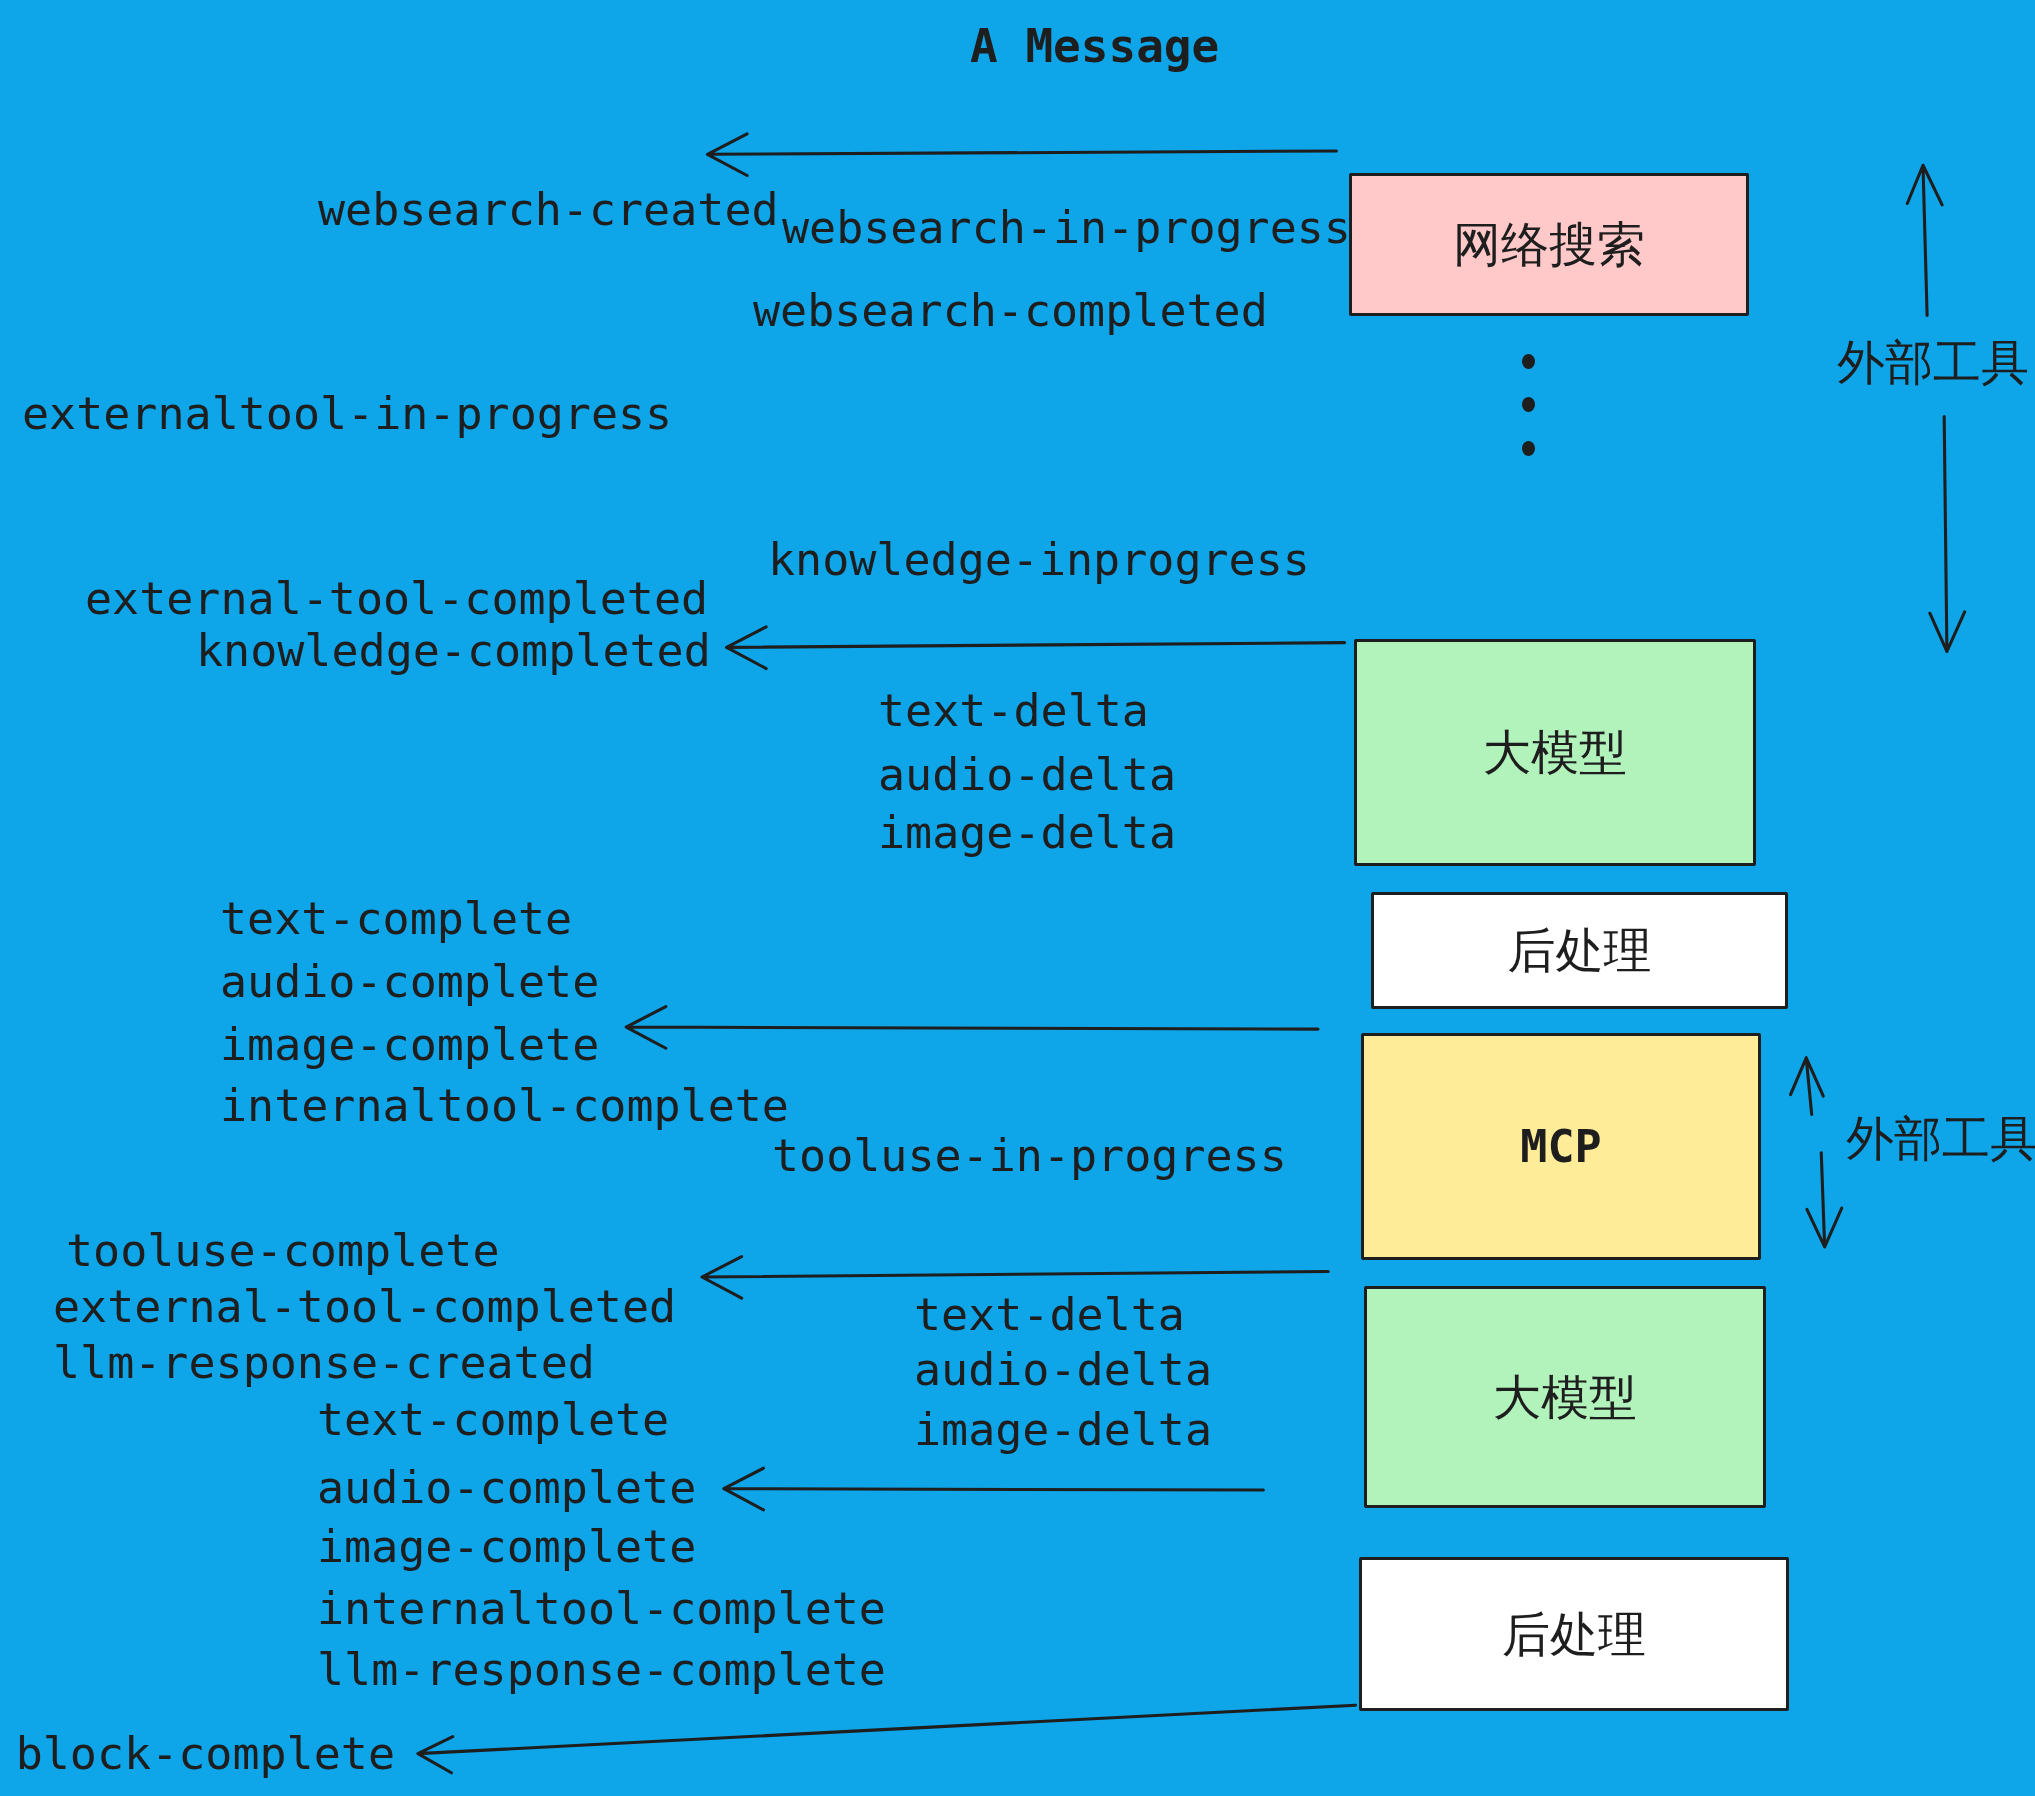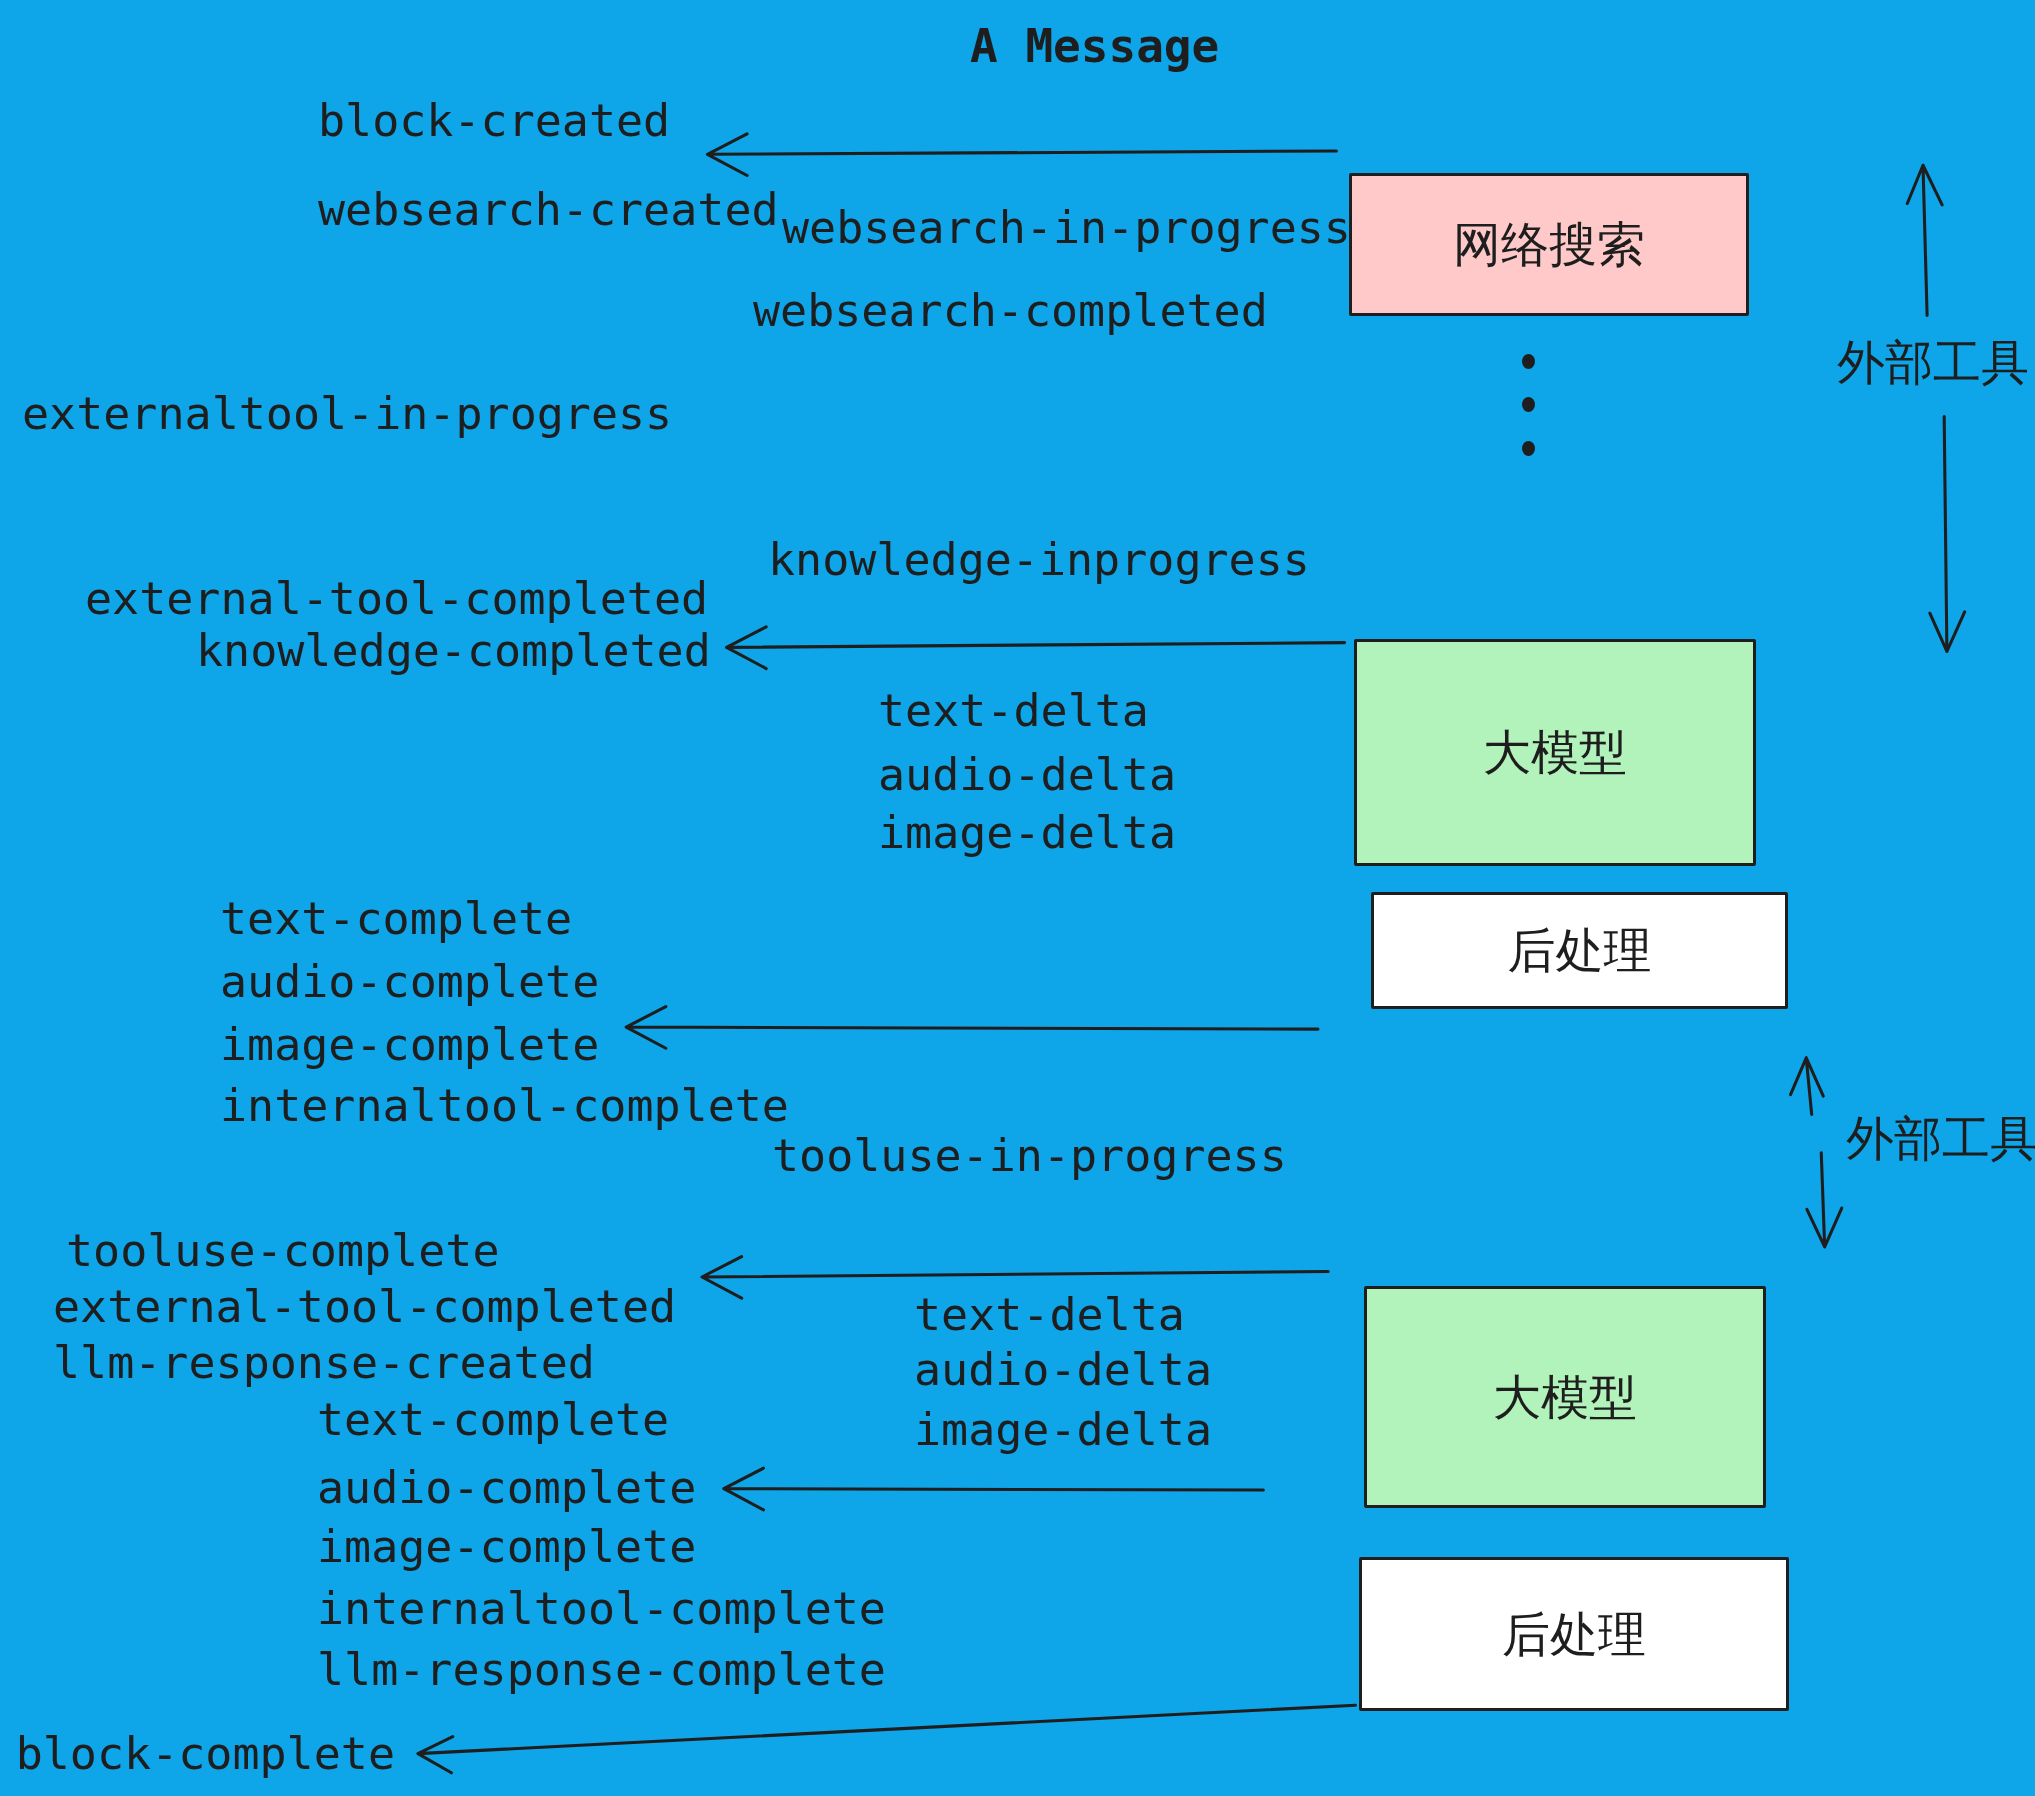--- a/index.html
+++ b/index.html
@@ -55,21 +55,20 @@
     stroke-linecap:round;stroke-linejoin:round;
   }
 </style>
 </head>
 <body>
 
 <div class="canvas">
 
   <div class="title" style="left:970px;top:15.7px;">A Message</div>
 
-  <div class="evt" style="left:318px;top:90px;">block-created</div>
   <div class="evt" style="left:318px;top:156px;margin-top:23px;">websearch-created</div>
   <div class="evt" style="left:753px;top:197px;margin-left:29px;">websearch-in-progress</div>
   <div class="evt" style="left:753px;top:280px;">websearch-completed</div>
   <div class="evt" style="left:22px;top:383px;text-align:right;">externaltool-in-progress</div>
   <div class="evt" style="left:768px;top:529px;">knowledge-inprogress</div>
   <div class="evt" style="left:85px;top:568px;">external-tool-completed</div>
   <div class="evt" style="left:196px;top:620px;">knowledge-completed</div>
   <div class="evt" style="left:878px;top:680px;">text-delta</div>
   <div class="evt" style="left:878px;top:744px;">audio-delta</div>
   <div class="evt" style="left:878px;top:802px;">image-delta</div>
@@ -97,20 +96,23 @@
 
 
   <div class="box green" style="left:1354px;top:639px;width:402px;height:227px;">
     <span class="cjk">大模型</span>
   </div>
 
   <div class="box white" style="left:1371px;top:892px;width:417px;height:117px;">
     <span class="cjk">后处理</span>
   </div>
 
+  <div class="box yellow" style="left:1361px;top:1033px;width:400px;height:227px;">
+    <span class="mono-label">MCP</span>
+  </div>
 
   <div class="box green" style="left:1364px;top:1286px;width:402px;height:222px;">
     <span class="cjk">大模型</span>
   </div>
 
   <div class="box white" style="left:1359px;top:1557px;width:430px;height:154px;">
     <span class="cjk">后处理</span>
   </div>
 
   <div class="dot" style="left:1522px;top:354px;"></div>

